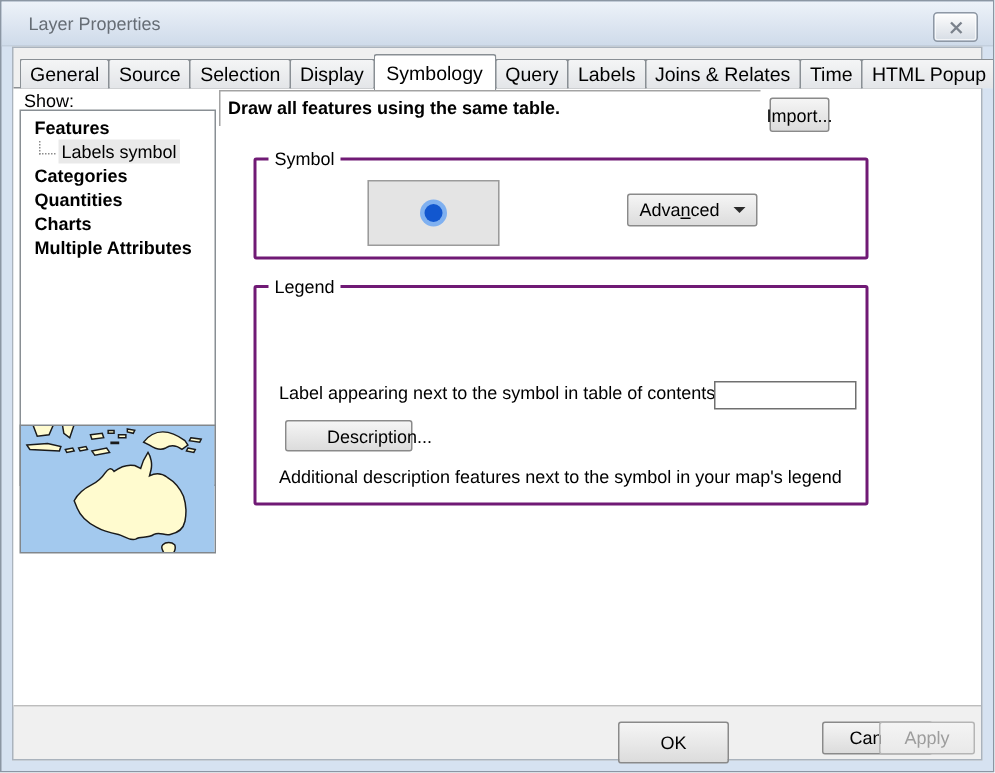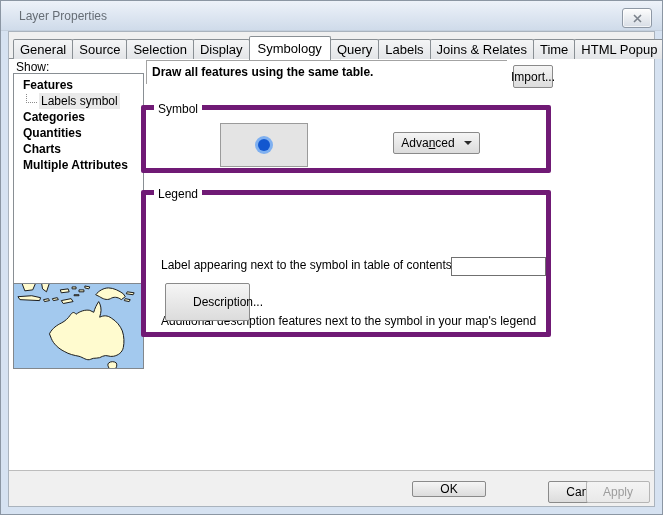--- a/index.html
+++ b/index.html
@@ -73,22 +73,22 @@
   }
   .btn {
     background: linear-gradient(#f5f5f5, #dcdcdc);
     border:1px solid #8a8a8a; border-radius:2px;
     font-family:"Liberation Sans", sans-serif; font-size:12px; color:#000;
     display:flex; align-items:center; justify-content:center;
     position:absolute; z-index:5; cursor:default;
   }
   .btn-import { left:504px; top:33px; width:40px; height:23px; }
   .group-box {
-    position:absolute; left:132px; width:410px;
-    border:5px solid #701a75; border-radius:2px; z-index:5;
+    position:absolute; left:160px; width:410px;
+    border:2px solid #701a75; border-radius:2px; z-index:5;
   }
   .group-symbol { top:73px; height:68px; }
   .group-legend { top:158px; height:147px; }
   .group-label {
     position:absolute; top:-8px; left:8px; background:#fff; padding:0 4px;
   }
   .symbol-preview {
     position:absolute; left:74px; top:13px; width:88px; height:44px;
     background:#e4e4e4; border:1px solid #9b9b9b;
     display:flex; align-items:center; justify-content:center;
@@ -99,23 +99,23 @@
     width:0; height:0; margin-left:9px;
     border-left:4px solid transparent; border-right:4px solid transparent;
     border-top:4px solid #2b2b2b;
   }
   .legend-field-label { position:absolute; left:15px; top:63px; }
   .legend-input {
     position:absolute; left:305px; top:62px; width:95px; height:19px;
     border:1px solid #707070; font-family:"Liberation Sans",sans-serif;
     font-size:12px; padding:0 3px;
   }
-  .btn-description { left:19px; top:88px; width:85px; height:38px;padding-left:41px; }
+  .btn-description { left:19px; top:88px; width:85px; height:21px;padding-left:41px; }
   .legend-note { position:absolute; left:15px; top:119px; }
-  .btn-ok     { left:403px; top:449px; width:74px; height:16px; }
+  .btn-ok     { left:403px; top:449px; width:74px; height:28px; }
   .btn-cancel { left:491px; top:449px; width:74px; height:22px;margin-left:48px; }
   .btn-apply  {
     left:577px; top:449px; width:64px; height:22px;
     background:linear-gradient(#f4f4f4,#e9e9e9); border-color:#b5b5b5; color:#9d9d9d;
   }
 </style>
 </head>
 <body>
 
 <div class="window">

